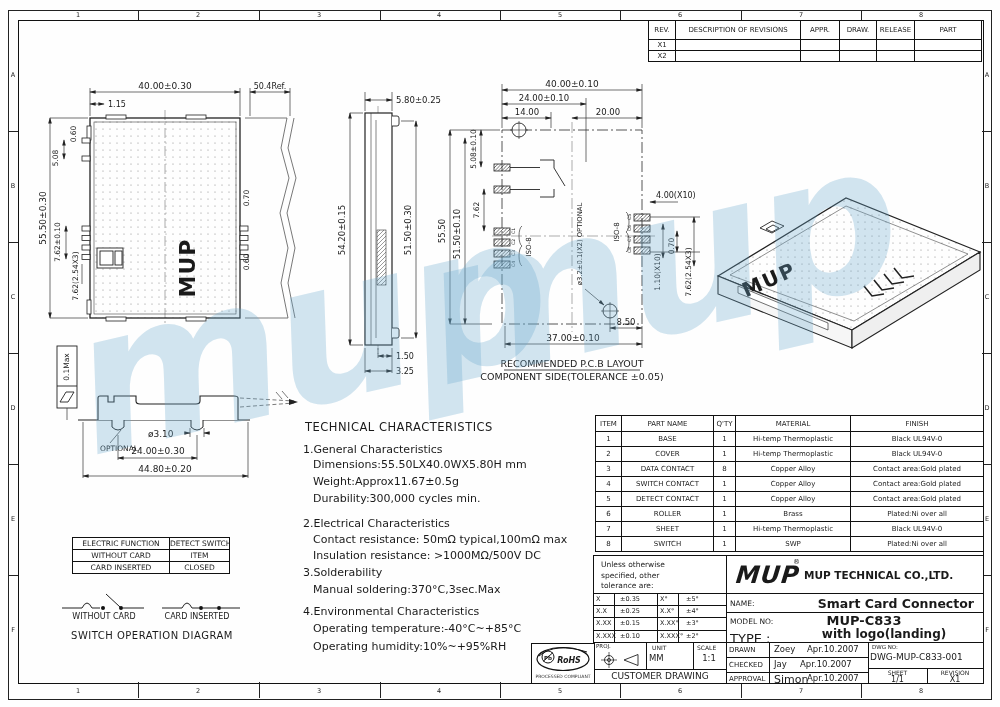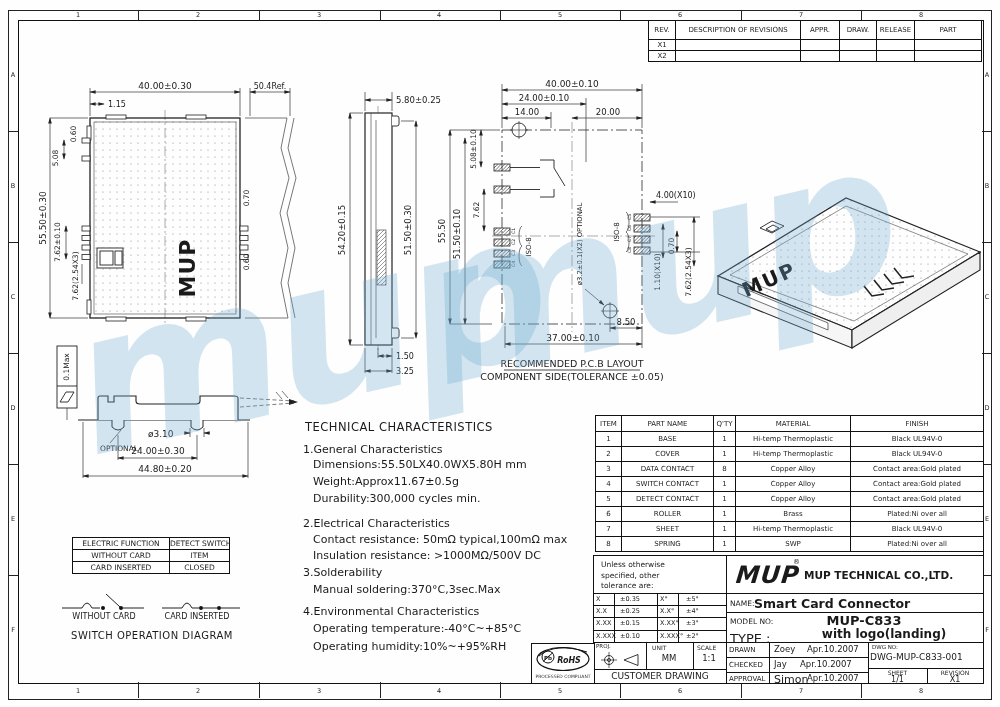--- a/index.html
+++ b/index.html
@@ -537,21 +537,21 @@
         </tr>
     <tr style="height:15px">
           <td>7</td>
           <td>SHEET</td>
           <td>1</td>
           <td>Hi-temp Thermoplastic</td>
           <td>Black UL94V-0</td>
         </tr>
     <tr style="height:15px">
           <td>8</td>
-          <td>SPRING</td>
+          <td>SWITCH</td>
           <td>1</td>
           <td>SWP</td>
           <td>Plated:Ni over all</td>
         </tr>
   </tbody>
     </table>
 
   <div class="tblock">
 
     <div class="tb-line" style="left:132px;top:0;width:1px;height:127px"></div>
@@ -599,31 +599,31 @@
 
     <div class="t" style="left:2px;top:87px;font-size:5.5px">PROJ.</div>
     <svg style="position:absolute;left:6px;top:96px" width="42" height="16" viewBox="0 0 42 16">
       <circle cx="9" cy="8" r="4.5" fill="none" stroke="#222" stroke-width="0.9"></circle>
       <circle cx="9" cy="8" r="1.6" fill="none" stroke="#222" stroke-width="0.8"></circle>
       <line x1="1" y1="8" x2="17" y2="8" stroke="#222" stroke-width="0.7"></line>
       <line x1="9" y1="0" x2="9" y2="16" stroke="#222" stroke-width="0.7"></line>
       <polygon points="24,8 38,2.5 38,13.5" fill="none" stroke="#222" stroke-width="0.9"></polygon>
     </svg>
     <div class="t" style="left:58px;top:88px;font-size:6px">UNIT</div>
-    <div class="t" style="left:55px;top:97px;width:40px;text-align:center;font-size:8.5px">MM</div>
+    <div class="t" style="left:55px;top:97px;width:40px;font-size:8.5px">MM</div>
     <div class="t" style="left:103px;top:88px;font-size:6px">SCALE</div>
     <div class="t" style="left:100px;top:97px;width:30px;text-align:center;font-size:8.5px">1:1</div>
     <div class="t" style="left:0;top:115px;width:132px;text-align:center;font-size:9px">CUSTOMER  DRAWING</div>
 
     <div class="t" style="left:142px;top:5px;font-size:24px;font-weight:800;font-style:italic;letter-spacing:1px;transform:skewX(-6deg)">MUP</div>
     <div class="t" style="left:199px;top:2px;font-size:7px">®</div>
     <div class="t" style="left:210px;top:13px;font-size:10.5px;font-weight:bold">MUP TECHNICAL CO.,LTD.</div>
 
     <div class="t" style="left:136px;top:43px;font-size:7.5px">NAME:</div>
-    <div class="t" style="left:160px;top:40px;width:220px;text-align:left;font-size:12.5px;font-weight:bold">Smart Card Connector</div>
+    <div class="t" style="left:160px;top:40px;width:220px;text-align:right;font-size:12.5px;font-weight:bold">Smart Card Connector</div>
     <div class="t" style="left:136px;top:61px;font-size:7.5px">MODEL NO:</div>
     <div class="t" style="left:180px;top:57px;width:180px;text-align:center;font-size:13px;font-weight:bold">MUP-C833</div>
     <div class="t" style="left:136px;top:75px;font-size:13px">TYPE :</div>
     <div class="t" style="left:200px;top:71px;width:180px;text-align:center;font-size:12px;font-weight:bold">with  logo(landing)</div>
 
     <div class="t" style="left:135px;top:90px;font-size:7px">DRAWN</div>
     <div class="t" style="left:180px;top:88px;font-size:8.5px">Zoey</div>
     <div class="t" style="left:213px;top:88px;font-size:8.5px">Apr.10.2007</div>
     <div class="t" style="left:135px;top:105px;font-size:7px">CHECKED</div>
     <div class="t" style="left:180px;top:103px;font-size:8.5px">Jay</div>

